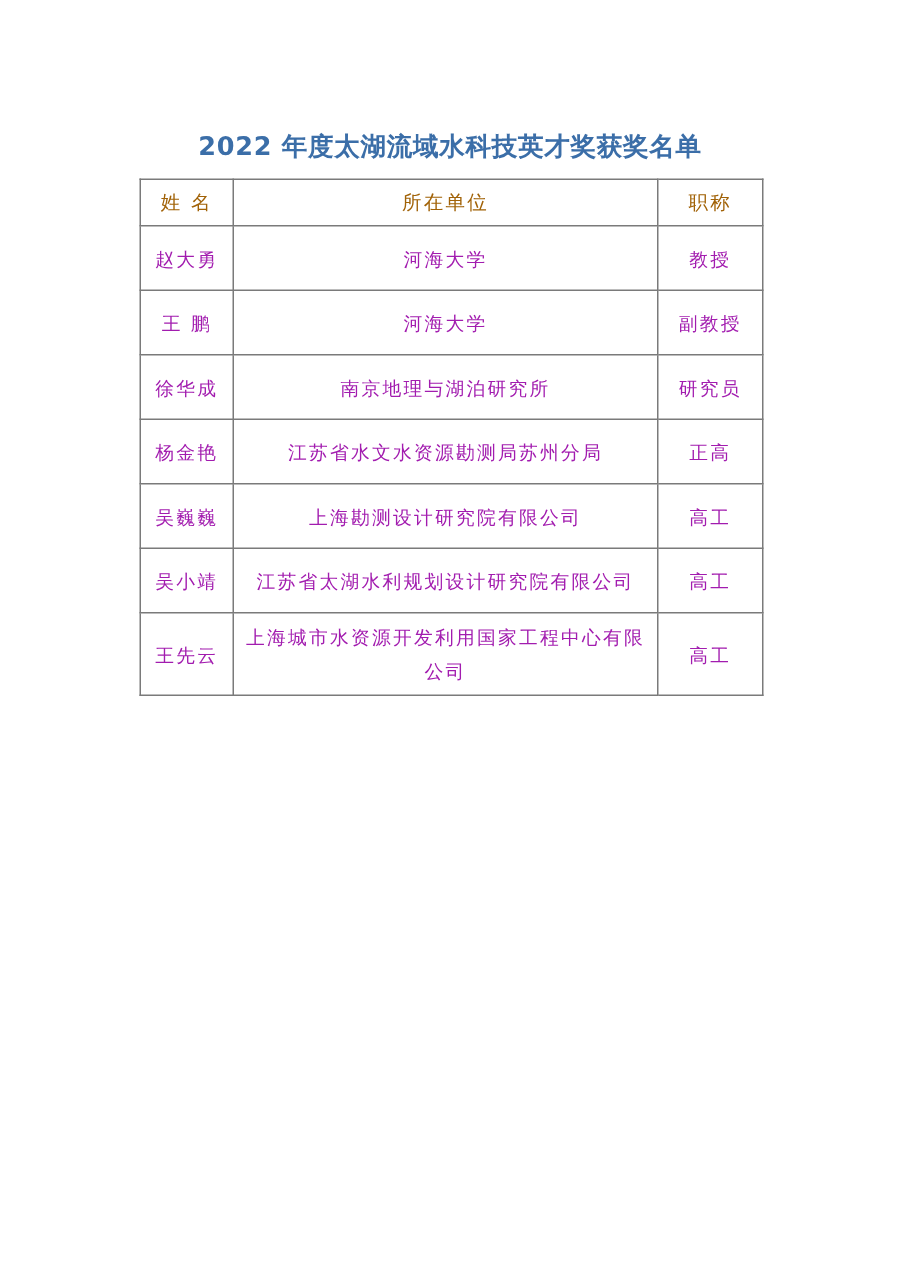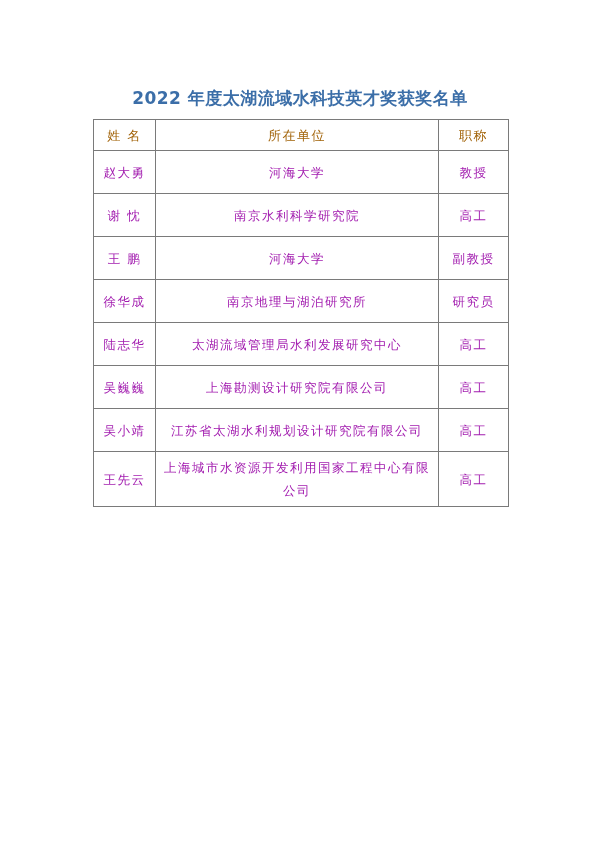--- a/index.html
+++ b/index.html
@@ -79,38 +79,33 @@
     <th class="name-spaced">姓 名</th>
     <th>所在单位</th>
     <th>职称</th>
   </tr>
   <tr class="row">
     <td>赵大勇</td>
     <td>河海大学</td>
     <td>教授</td>
   </tr>
   <tr class="row">
-    <td class="name-spaced">谢 忱</td>
-    <td>南京水利科学研究院</td>
-    <td>高工</td>
-  </tr>
-  <tr class="row">
     <td class="name-spaced">王 鹏</td>
     <td>河海大学</td>
     <td>副教授</td>
   </tr>
   <tr class="row">
     <td>徐华成</td>
     <td>南京地理与湖泊研究所</td>
     <td>研究员</td>
   </tr>
   <tr class="row">
-    <td>陆志华</td>
-    <td>太湖流域管理局水利发展研究中心</td>
-    <td>高工</td>
+    <td>杨金艳</td>
+    <td>江苏省水文水资源勘测局苏州分局</td>
+    <td>正高</td>
   </tr>
   <tr class="row">
     <td>吴巍巍</td>
     <td>上海勘测设计研究院有限公司</td>
     <td>高工</td>
   </tr>
   <tr class="row">
     <td>吴小靖</td>
     <td>江苏省太湖水利规划设计研究院有限公司</td>
     <td>高工</td>

